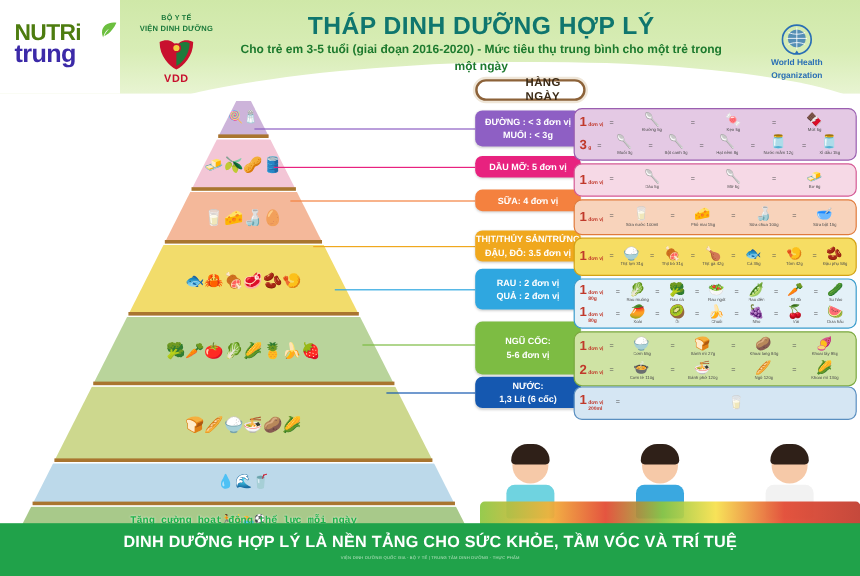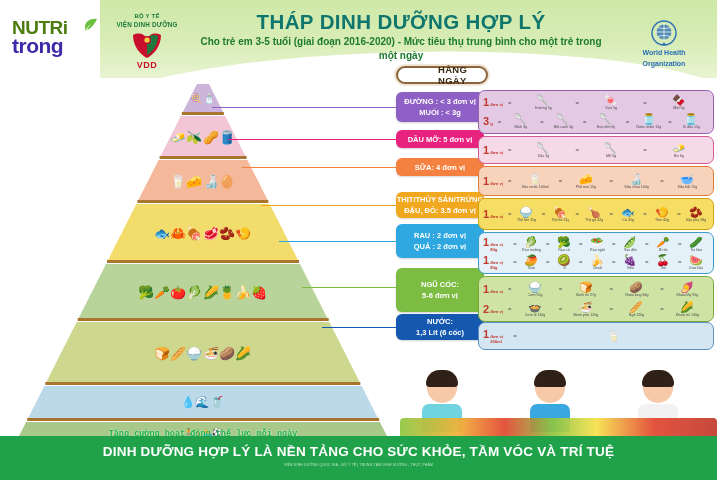--- a/index.html
+++ b/index.html
@@ -106,21 +106,21 @@
     <div class="hdr-curve"></div>
   </div>
 
   <div class="logo">
     <div style="position:relative;">
       <div class="logo-nutri">NUTRi</div>
       <svg class="leaf" viewBox="0 0 16 14">
         <path d="M15 1C9 0 3 3 3 9c0 2 1 4 1 4s1-5 5-7c-3 3-4 6-4 6s6-2 10-11z" fill="#6cbf3f"></path>
       </svg>
     </div>
-    <div class="logo-home">trong</div>
+    <div class="logo-home">trung</div>
   </div>
 
   <div class="vdd">
     <div class="vdd-t1">BỘ Y TẾ</div>
     <div class="vdd-t2">VIỆN DINH DƯỠNG</div>
     <div class="vdd-mark">
       <svg viewBox="0 0 34 30" width="34" height="30">
         <path d="M3 4c6-3 12-1 14 4 2-5 8-7 14-4 0 12-8 20-14 23C11 24 3 16 3 4z" fill="#c8102e"></path>
         <path d="M17 8c2-4 7-5 11-3 0 10-7 17-11 19z" fill="#1d7a3c"></path>
         <circle cx="17" cy="9" r="4" fill="#c8102e"></circle>

